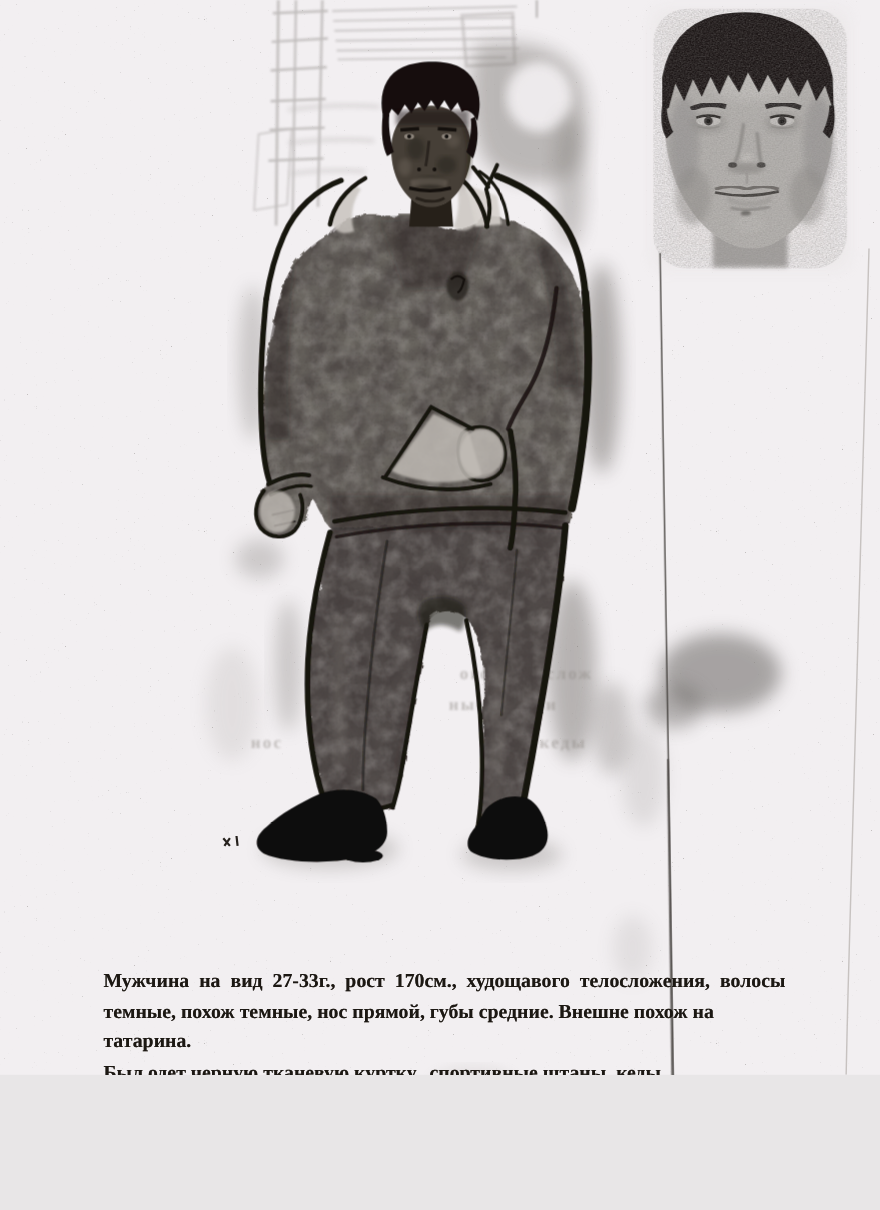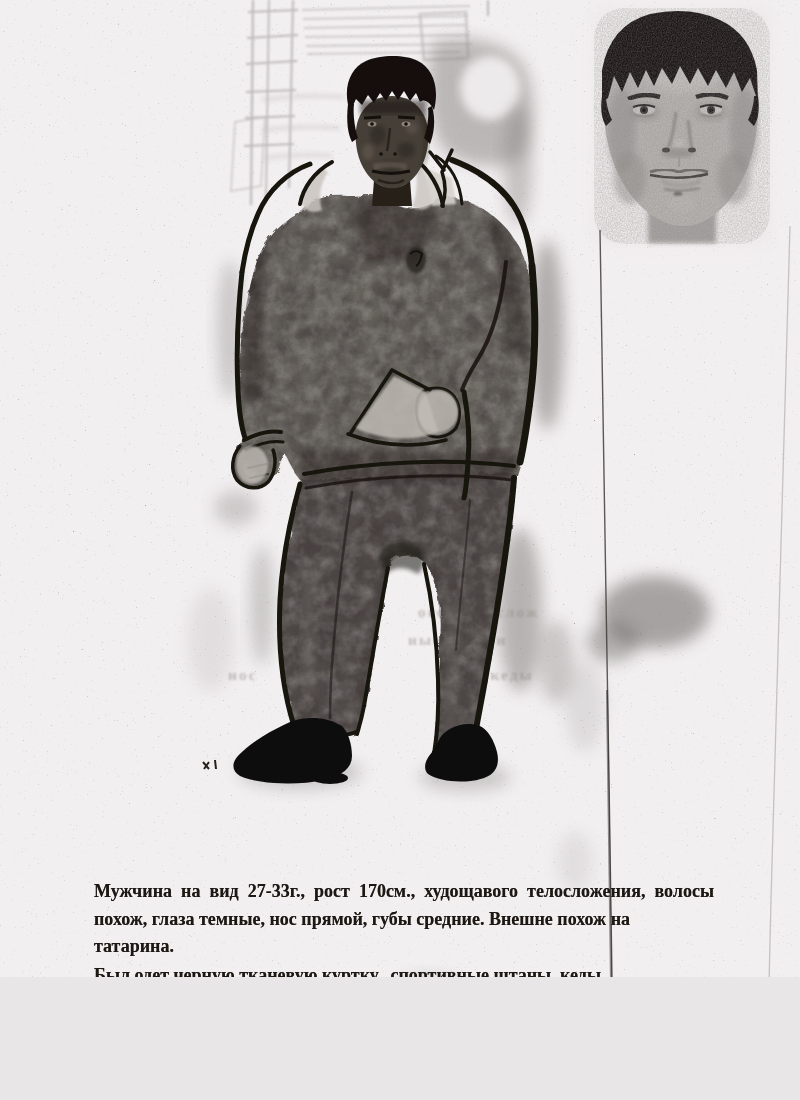--- a/index.html
+++ b/index.html
@@ -285,17 +285,17 @@
     <path d="M607,690 C609,800 611,920 612,1046" stroke="#2e2b28" stroke-width="2.2" fill="none" opacity="0.5" filter="url(#b05)"></path>
   </g>
 
   <g stroke="#26211d" stroke-width="2" fill="none">
     <path d="M203,762 l6,7 M209,762 l-5,7 M215,760 l1,9"></path>
   </g>
 </svg>
 
 <div class="desc">
   <div class="l1">Мужчина на вид 27-33г., рост 170см., худощавого телосложения, волосы</div>
-  <div class="l2">похож, глаза темные, нос прямой, губы средние. Внешне похож на татарина.</div>
+  <div class="l2">темные, похож темные, нос прямой, губы средние. Внешне похож на татарина.</div>
   <div class="l3">Был одет черную тканевую куртку,  спортивные штаны, кеды.</div>
 </div>
 
 </div>
 
 </body></html>

